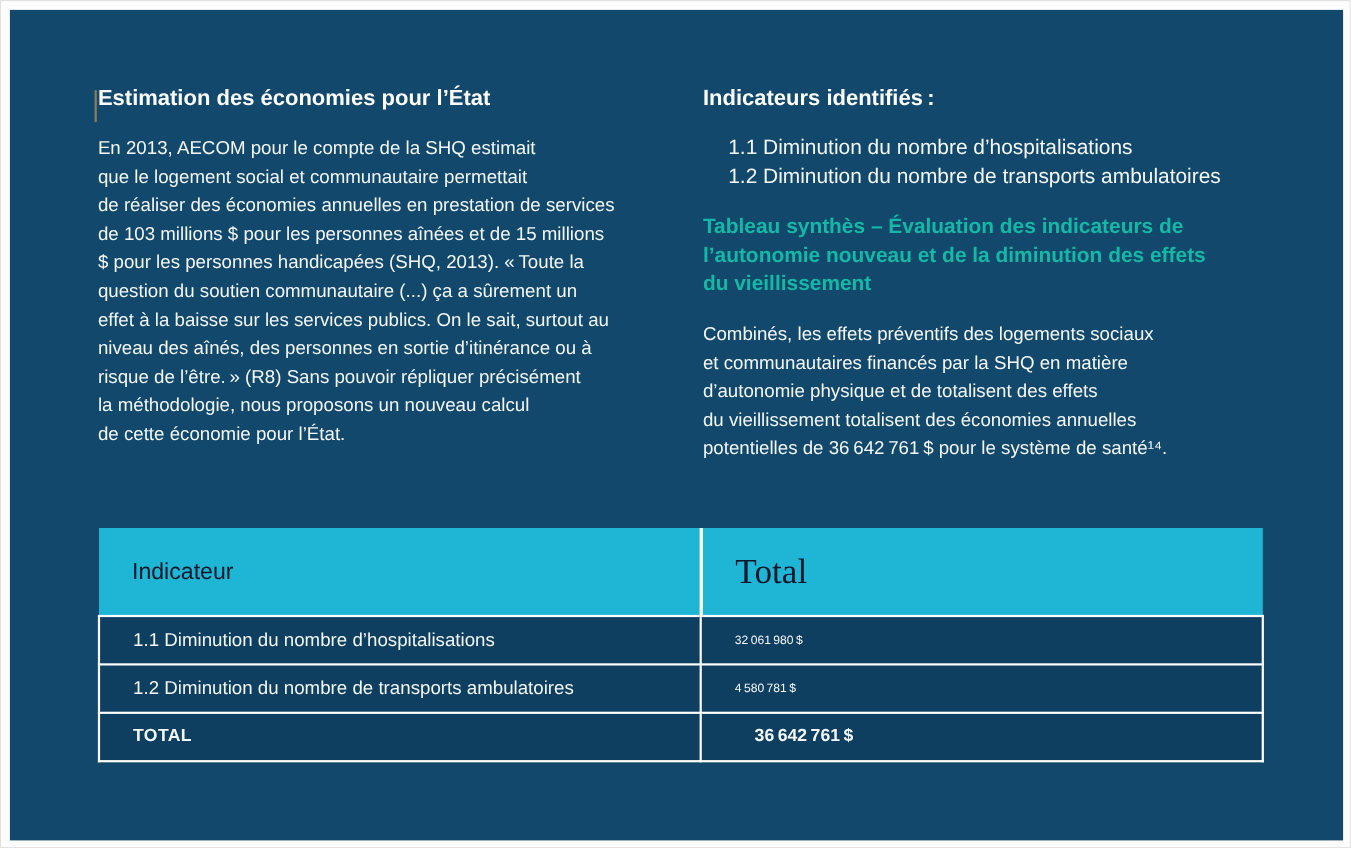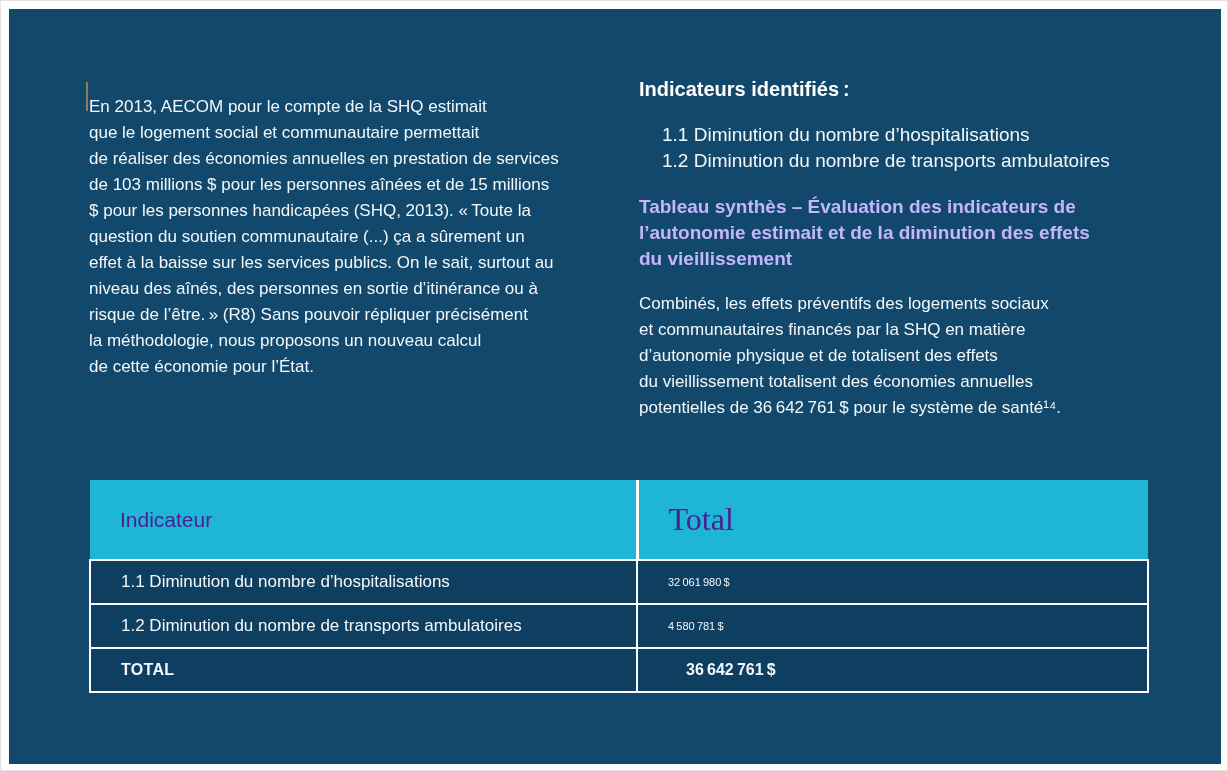--- a/index.html
+++ b/index.html
@@ -54,39 +54,39 @@
     margin-top: 19px;
     padding-left: 23px;
     font-size: 19px;
     line-height: 26px;
   }
   .caption {
     margin-top: 20px;
     font-size: 19px;
     line-height: 26px;
     font-weight: 700;
-    color: #c4b5fd;
+    color: #14b8a6;
   }
   .table-wrap {
     position: absolute;
     left: 80px; top: 471px;
     width: 1060px;
   }
   table {
     width: 100%;
     border-collapse: collapse;
     table-layout: fixed;
   }
   th {
     background: #1eb6d4;
     height: 80px;
     text-align: left;
     vertical-align: middle;
     padding-left: 30px;
-    color: #4c1d95;
+    color: #0f172a;
   }
   th.th-ind {
     width: 547px;
     font-size: 21px;
     font-weight: 400;
   }
   th.th-total {
     font-family: "Liberation Serif", "DejaVu Serif", serif;
     font-size: 32px;
     font-weight: 400;
@@ -108,20 +108,21 @@
 </style>
 </head>
 <body>
 
 <div class="frame">
   <div class="page">
 
     <div class="text-cursor"></div>
 
     <div class="col-left">
+      <div class="h-bold">Estimation des économies pour l’État</div>
       <div class="para">
           <div>En 2013, AECOM pour le compte de la SHQ estimait</div>
           <div>que le logement social et communautaire permettait</div>
           <div>de réaliser des économies annuelles en prestation de services</div>
           <div>de 103 millions $ pour les personnes aînées et de 15 millions</div>
           <div>$ pour les personnes handicapées (SHQ, 2013). « Toute la</div>
           <div>question du soutien communautaire (...) ça a sûrement un</div>
           <div>effet à la baisse sur les services publics. On le sait, surtout au</div>
           <div>niveau des aînés, des personnes en sortie d’itinérance ou à</div>
           <div>risque de l’être. » (R8) Sans pouvoir répliquer précisément</div>
@@ -131,21 +132,21 @@
     </div>
 
     <div class="col-right">
       <div class="h-bold">Indicateurs identifiés :</div>
       <div class="indent-list">
           <div>1.1 Diminution du nombre d’hospitalisations</div>
           <div>1.2 Diminution du nombre de transports ambulatoires</div>
         </div>
       <div class="caption">
           <div>Tableau synthès – Évaluation des indicateurs de</div>
-          <div>l’autonomie estimait et de la diminution des effets</div>
+          <div>l’autonomie nouveau et de la diminution des effets</div>
           <div>du vieillissement</div>
         </div>
       <div class="para">
           <div>Combinés, les effets préventifs des logements sociaux</div>
           <div>et communautaires financés par la SHQ en matière</div>
           <div>d’autonomie physique et de totalisent des effets</div>
           <div>du vieillissement totalisent des économies annuelles</div>
           <div>potentielles de 36 642 761 $ pour le système de santé¹⁴.</div>
         </div>
     </div>

